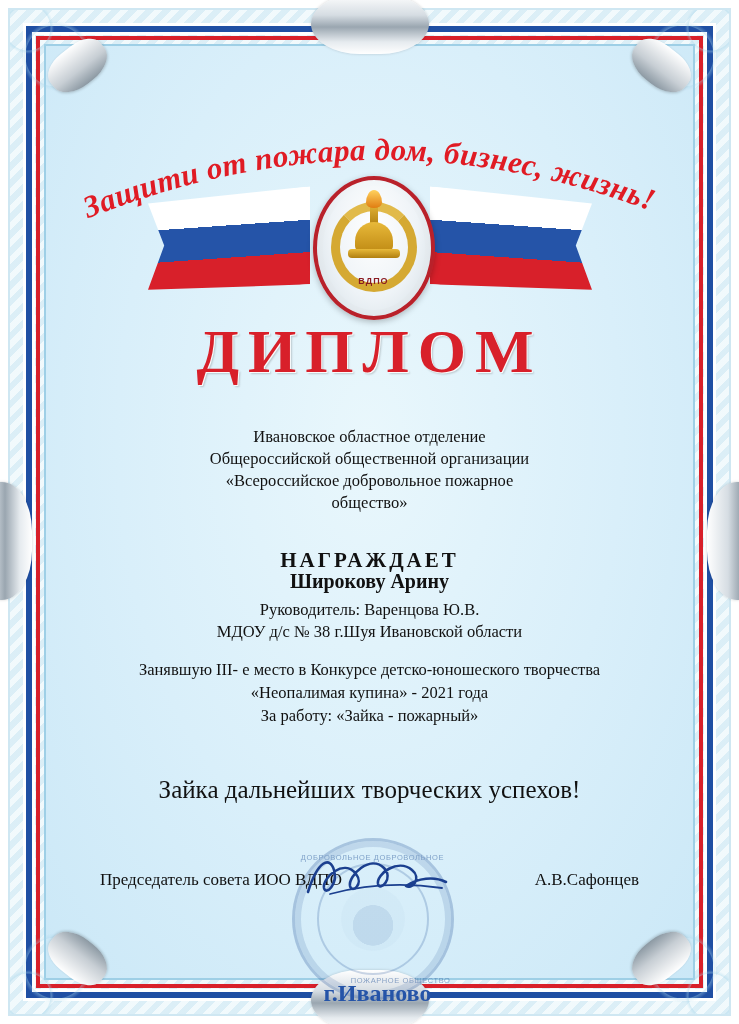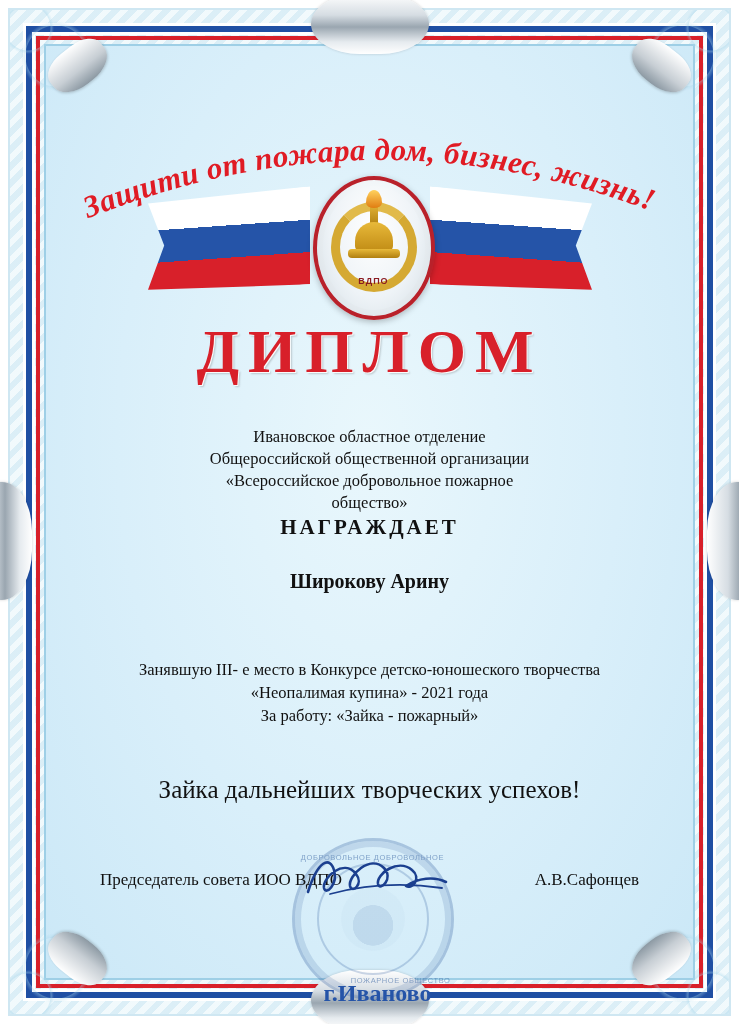--- a/index.html
+++ b/index.html
@@ -212,21 +212,21 @@
     position: absolute;
     left: 80px; right: 80px; top: 331px;
     font-size: 16.5px;
     line-height: 22px;
     color: #111;
     margin-top: 37px;
   }
 
   .awards {
     position: absolute;
-    left: 0; right: 0; top: 457px;
+    left: 0; right: 0; top: 490px;
     font-size: 21px;
     font-weight: 700;
     letter-spacing: 3px;
     color: #111;
   }
 
   .recipient {
     position: absolute;
     left: 0; right: 0; top: 512px;
     font-size: 20px;
@@ -376,20 +376,24 @@
       <div>Ивановское областное отделение</div>
       <div>Общероссийской общественной организации</div>
       <div>«Всероссийское добровольное пожарное</div>
       <div>общество»</div>
     </div>
 
     <div class="awards">НАГРАЖДАЕТ</div>
 
     <div class="recipient">Широкову Арину</div>
 
+    <div class="supervisor">
+      <div>Руководитель: Варенцова Ю.В.</div>
+      <div>МДОУ  д/с № 38 г.Шуя Ивановской области</div>
+    </div>
 
     <div class="placement">
       <div>Занявшую  III- е  место  в Конкурсе детско-юношеского творчества</div>
       <div>«Неопалимая купина» - 2021 года</div>
       <div>За  работу:  «Зайка - пожарный»</div>
     </div>
 
     <div class="wish">Зайка дальнейших творческих успехов!</div>
 
     <div class="stamp">

